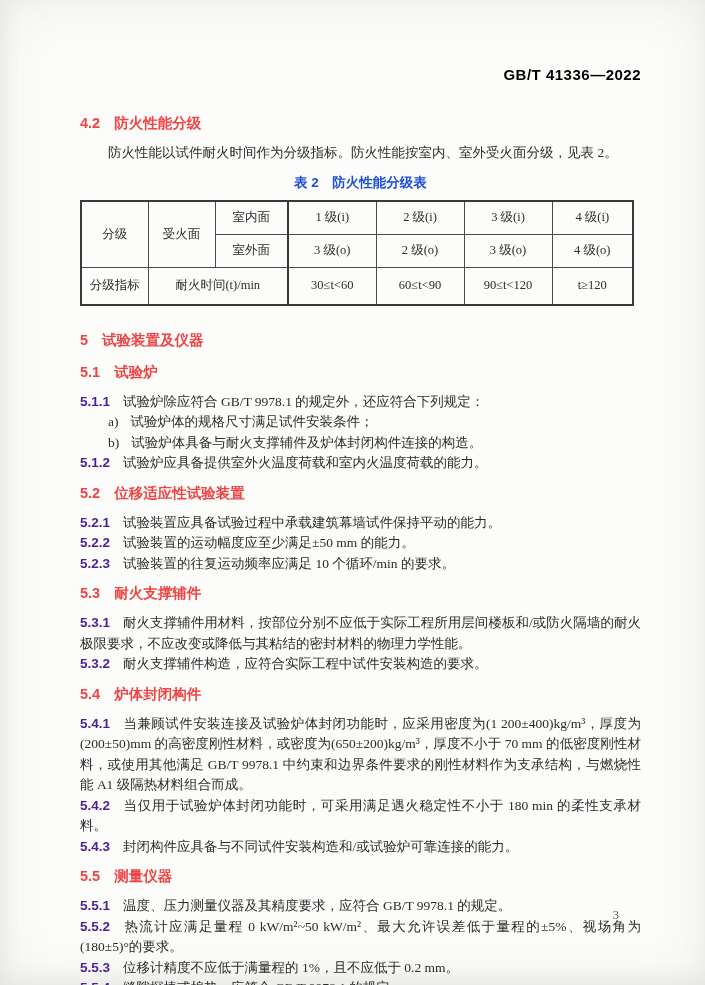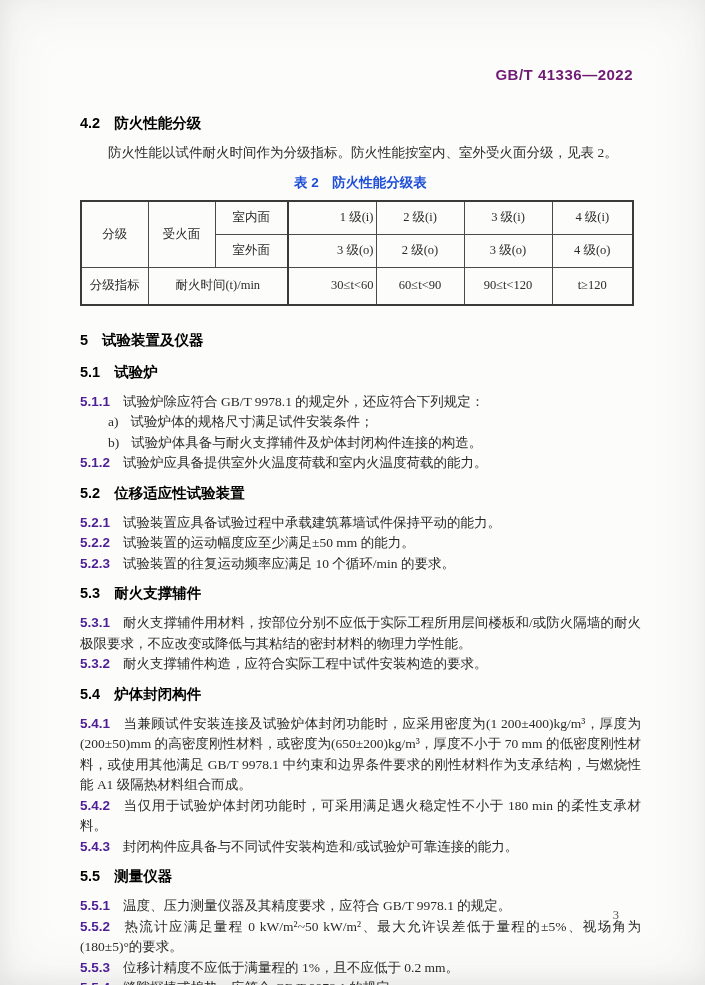--- a/index.html
+++ b/index.html
@@ -8,28 +8,28 @@
     position:relative;
     width:705px;height:985px;
     margin:0 auto;
     background:#fcfcfa;
     box-shadow:inset 0 0 55px rgba(90,90,85,.10), inset 4px -6px 18px rgba(120,120,115,.08);
     font-family:"Liberation Serif","DejaVu Serif",serif;
     color:#2e2e2e;
     overflow:hidden;
   }
   .std-header{
-    position:absolute;top:66px;right:72px;
+    position:absolute;top:66px;right:64px;
     font-family:"Liberation Sans","DejaVu Sans",sans-serif;
-    font-weight:bold;font-size:15px;letter-spacing:.5px;color:#701a75;text-align:center;
+    font-weight:bold;font-size:15px;letter-spacing:.5px;color:#000000;text-align:center;
   }
   .content{position:absolute;left:80px;top:104px;width:561px;}
   .h1,.h2{
     font-family:"Liberation Sans","DejaVu Sans",sans-serif;
-    font-weight:bold;font-size:14.5px;line-height:20px;color:#000000;
+    font-weight:bold;font-size:14.5px;line-height:20px;color:#ef4444;
   }
   .h2{margin:9px 0 10px 0;}
   .h1{margin:24px 0 12px 0;}
   .h1 .num,.h2 .num{margin-right:14px;}
   .para{font-size:13.5px;line-height:20.5px;text-align:justify;margin:0;color:#2b2b2b;}
   .para .num{
     font-family:"Liberation Sans","DejaVu Sans",sans-serif;
     font-weight:bold;font-size:13.5px;color:#4c1d95;margin-right:13px;
   }
   .para.indent{ text-indent:28px; margin:10px 0 6px 0;}
@@ -46,21 +46,21 @@
     width:552px;margin:0 0 0 0;
     border:2px solid #3a3a3a;
   }
   table.grading td{
     border:1px solid #4a4a4a;
     text-align:center;vertical-align:middle;
     font-size:12.5px;color:#2b2b2b;
     padding:4px 2px;height:24px;
   }
   table.grading tr.last td{height:28px;}
-  table.grading td.thickL{border-left:2px solid #3a3a3a;text-align:right;}
+  table.grading td.thickL{border-left:2px solid #3a3a3a;}
   .page-num{
     position:absolute;top:908px;right:86px;
     font-size:12.5px;color:#4f4f4f;
     font-family:"Liberation Serif","DejaVu Serif",serif;
   }
 </style>
 </head>
 <body>
 
 <div class="page">

